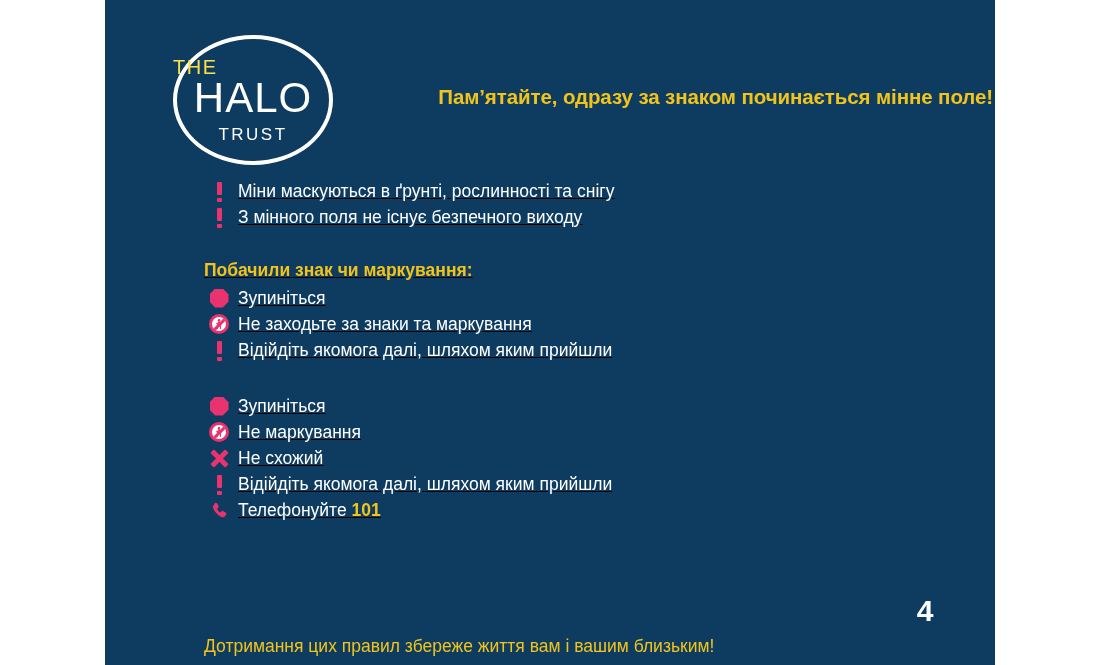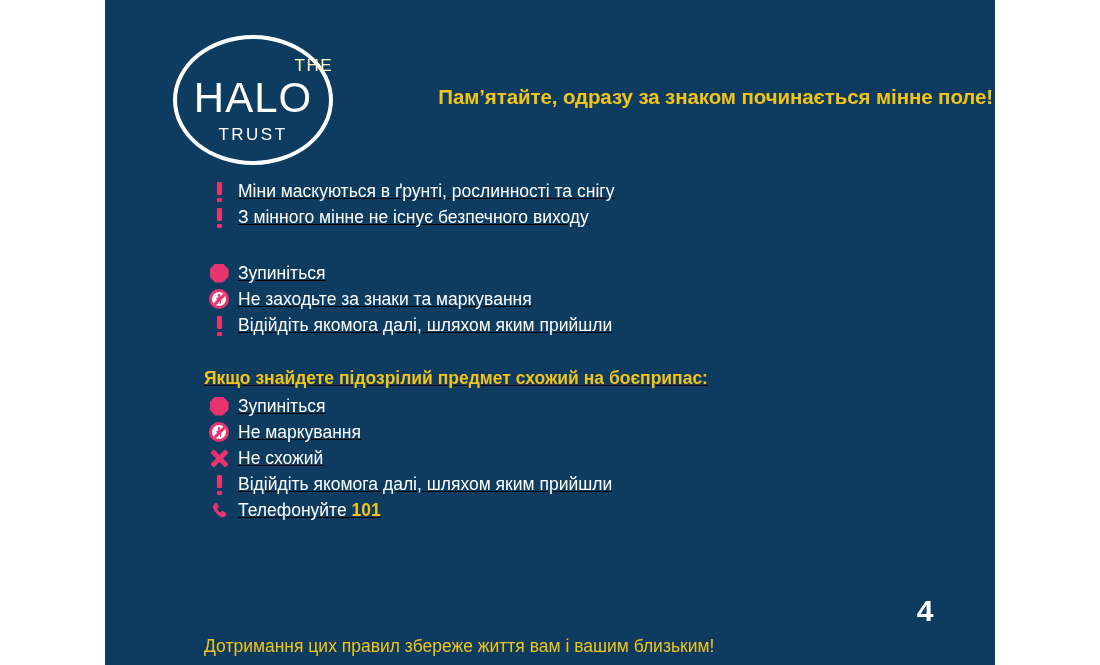--- a/index.html
+++ b/index.html
@@ -46,23 +46,23 @@
     height: 130px;
     border: 4px solid #ffffff;
     border-radius: 50%;
     box-sizing: border-box;
   }
   .logo-the {
     position: absolute;
     left: 0;
     top: 21px;
     width: 160px;
-    text-align: right;
-    color: #fef9c3;
-    font-size: 17px;
+    text-align: left;
+    color: #fde047;
+    font-size: 20px;
     letter-spacing: 1.5px;
     font-family: "Liberation Sans", sans-serif;
   }
   .logo-halo {
     position: absolute;
     left: 0;
     top: 40px;
     width: 160px;
     text-align: center;
     color: #ffffff;
@@ -266,27 +266,28 @@
         </div>
         <div class="row-text">Міни маскуються в ґрунті, рослинності та снігу</div>
       </div>
       <div class="row">
         <div class="row-icon">
           <div class="ico-excl">
               <div class="bar"></div>
               <div class="dot"></div>
             </div>
         </div>
-        <div class="row-text">З мінного мінне не існує безпечного виходу</div>
+        <div class="row-text">З мінного поля не існує безпечного виходу</div>
       </div>
     </div>
 
     <div class="gap-md"></div>
 
     <div class="block">
+      <div class="section-heading">Побачили знак чи маркування:</div>
 
       <div class="row">
         <div class="row-icon">
           <div class="ico-octagon"></div>
         </div>
         <div class="row-text">Зупиніться</div>
       </div>
 
       <div class="row">
         <div class="row-icon">
@@ -310,21 +311,20 @@
               <div class="dot"></div>
             </div>
         </div>
         <div class="row-text">Відійдіть якомога далі, шляхом яким прийшли</div>
       </div>
     </div>
 
     <div class="gap-md"></div>
 
     <div class="block">
-      <div class="section-heading">Якщо знайдете підозрілий предмет схожий на боєприпас:</div>
 
       <div class="row">
         <div class="row-icon">
           <div class="ico-octagon"></div>
         </div>
         <div class="row-text">Зупиніться</div>
       </div>
 
       <div class="row">
         <div class="row-icon">

